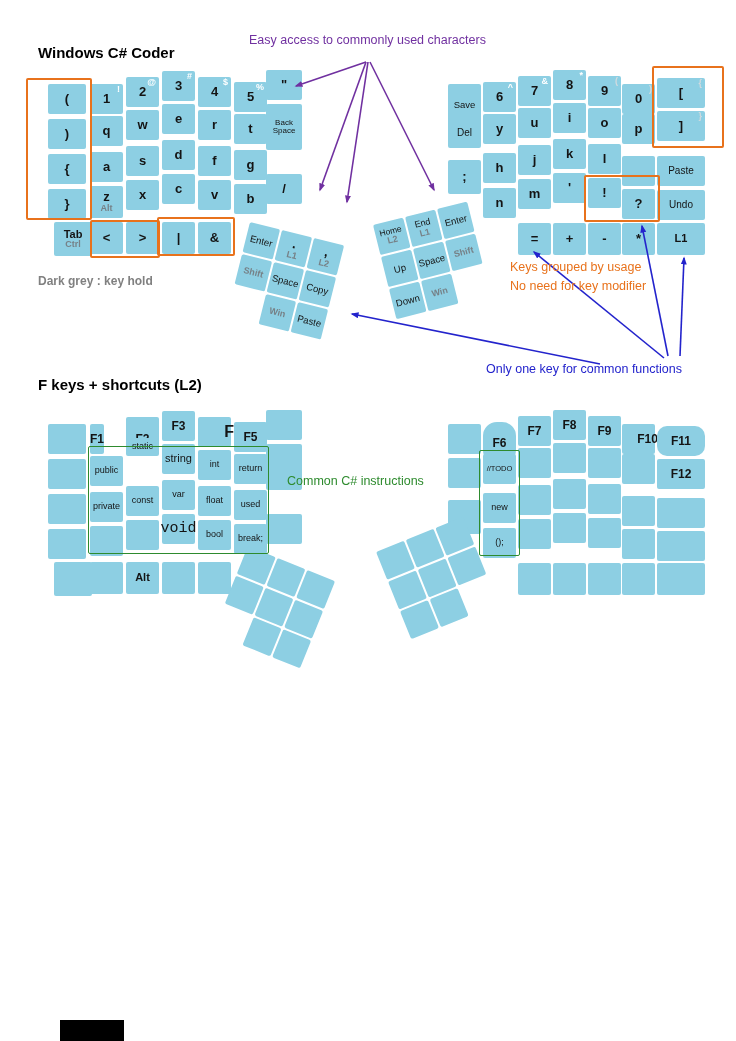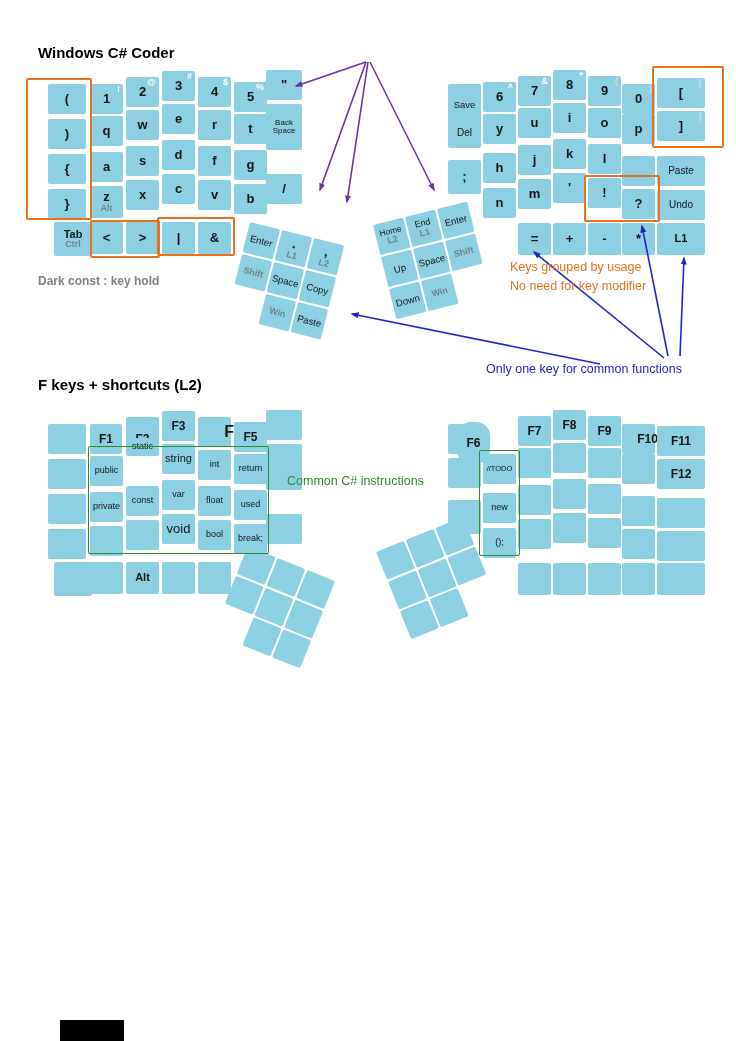--- a/index.html
+++ b/index.html
@@ -32,21 +32,22 @@
   .footer-bar{position:absolute;left:60px;top:1020px;width:64px;height:21px;background:#000;z-index:4;}
 </style>
 </head>
 <body>
 
 <div class="canvas" id="canvas">
 
   <div class="title t1">Windows C# Coder</div>
   <div class="title t2">F keys + shortcuts (L2)</div>
 
-  <div class="note n-hold" style="color: rgb(128, 128, 128);">Dark const : key hold</div>
+  <div class="note n-easy" style="color: rgb(112, 48, 160);">Easy access to commonly used characters</div>
+  <div class="note n-hold" style="color: rgb(128, 128, 128);">Dark grey : key hold</div>
   <div class="note n-group1" style="color: rgb(232, 114, 28);">Keys grouped by usage</div>
   <div class="note n-group2" style="color: rgb(232, 114, 28);">No need for key modifier</div>
   <div class="note n-onekey" style="color: rgb(35, 35, 204);">Only one key for common functions</div>
   <div class="note n-csharp" style="color: rgb(46, 139, 46);">Common C# instructions</div>
 
   <div id="keys">
       <div class="key" style="left: 48px; top: 84px; width: 38px; height: 30px;">
         <span class="main" style="font-size: 13px;">(</span>
       </div>
       <div class="key" style="left: 48px; top: 119px; width: 38px; height: 30px;">
@@ -249,21 +250,21 @@
       <div class="key" style="left: 622px; top: 223px; width: 33px; height: 32px;">
         <span class="main" style="font-size: 13px;">*</span>
       </div>
       <div class="key" style="left: 657px; top: 223px; width: 48px; height: 32px;">
         <span class="main" style="font-size: 11px;">L1</span>
       </div>
       <div class="key" style="left: 48px; top: 424px; width: 38px; height: 30px;"></div>
       <div class="key" style="left: 48px; top: 459px; width: 38px; height: 30px;"></div>
       <div class="key" style="left: 48px; top: 494px; width: 38px; height: 30px;"></div>
       <div class="key" style="left: 48px; top: 529px; width: 38px; height: 30px;"></div>
-      <div class="key" style="left: 90px; top: 424px; width: 32px; height: 30px;">
+      <div class="key" style="left: 90px; top: 424px; width: 14px; height: 30px;">
         <span class="main" style="font-size: 12px;">F1</span>
       </div>
       <div class="key" style="left: 90px; top: 456px; width: 33px; height: 30px;">
         <span class="main light" style="font-size: 9px;">public</span>
       </div>
       <div class="key" style="left: 90px; top: 492px; width: 33px; height: 30px;">
         <span class="main light" style="font-size: 9px;">private</span>
       </div>
       <div class="key" style="left: 90px; top: 526px; width: 33px; height: 30px;"></div>
       <div class="key" style="left: 126px; top: 417px; width: 33px; height: 30px;">
@@ -279,21 +280,21 @@
       <div class="key" style="left: 162px; top: 411px; width: 33px; height: 30px;">
         <span class="main" style="font-size: 12px;">F3</span>
       </div>
       <div class="key" style="left: 162px; top: 444px; width: 33px; height: 30px;">
         <span class="main light" style="font-size: 11px;">string</span>
       </div>
       <div class="key" style="left: 162px; top: 480px; width: 33px; height: 30px;">
         <span class="main light" style="font-size: 9px;">var</span>
       </div>
       <div class="key" style="left: 162px; top: 514px; width: 33px; height: 30px;">
-        <span class="main light" style="font-size: 13px;">void</span>
+        <span class="main light" style="font-size: 15px; font-family: Liberation Mono, monospace;">void</span>
       </div>
       <div class="key" style="left: 198px; top: 417px; width: 33px; height: 30px;">
         <span class="main" style="font-size: 16px; margin-left: 38px;">F4</span>
       </div>
       <div class="key" style="left: 198px; top: 450px; width: 33px; height: 30px;">
         <span class="main light" style="font-size: 9px;">int</span>
       </div>
       <div class="key" style="left: 198px; top: 486px; width: 33px; height: 30px;">
         <span class="main light" style="font-size: 9px;">float</span>
       </div>
@@ -318,21 +319,21 @@
       <div class="key" style="left: 54px; top: 562px; width: 38px; height: 34px;"></div>
       <div class="key" style="left: 90px; top: 562px; width: 33px; height: 32px;"></div>
       <div class="key" style="left: 126px; top: 562px; width: 33px; height: 32px;">
         <span class="main" style="font-size: 11px;">Alt</span>
       </div>
       <div class="key" style="left: 162px; top: 562px; width: 33px; height: 32px;"></div>
       <div class="key" style="left: 198px; top: 562px; width: 33px; height: 32px;"></div>
       <div class="key" style="left: 448px; top: 424px; width: 33px; height: 30px;"></div>
       <div class="key" style="left: 448px; top: 458px; width: 33px; height: 30px;"></div>
       <div class="key" style="left: 448px; top: 500px; width: 33px; height: 34px;"></div>
-      <div class="key" style="left: 457px; top: 422px; width: 33px; height: 42px; border-radius: 14px;">
+      <div class="key" style="left: 483px; top: 422px; width: 33px; height: 42px; border-radius: 14px;">
         <span class="main" style="font-size: 12px;">F6</span>
       </div>
       <div class="key" style="left: 483px; top: 454px; width: 33px; height: 30px;">
         <span class="main light" style="font-size: 7.5px;">//TODO</span>
       </div>
       <div class="key" style="left: 483px; top: 493px; width: 33px; height: 30px;">
         <span class="main light" style="font-size: 9px;">new</span>
       </div>
       <div class="key" style="left: 483px; top: 528px; width: 33px; height: 30px;">
         <span class="main light" style="font-size: 9px;">();</span>
@@ -354,21 +355,21 @@
       </div>
       <div class="key" style="left: 588px; top: 448px; width: 33px; height: 30px;"></div>
       <div class="key" style="left: 588px; top: 484px; width: 33px; height: 30px;"></div>
       <div class="key" style="left: 588px; top: 518px; width: 33px; height: 30px;"></div>
       <div class="key" style="left: 622px; top: 424px; width: 33px; height: 30px;">
         <span class="main" style="font-size: 12px; margin-left: 18px;">F10</span>
       </div>
       <div class="key" style="left: 622px; top: 454px; width: 33px; height: 30px;"></div>
       <div class="key" style="left: 622px; top: 496px; width: 33px; height: 30px;"></div>
       <div class="key" style="left: 622px; top: 529px; width: 33px; height: 30px;"></div>
-      <div class="key" style="left: 657px; top: 426px; width: 48px; height: 30px;">
+      <div class="key" style="left: 657px; top: 426px; width: 48px; height: 30px; border-radius: 10px;">
         <span class="main" style="font-size: 12px;">F11</span>
       </div>
       <div class="key" style="left: 657px; top: 459px; width: 48px; height: 30px;">
         <span class="main" style="font-size: 12px;">F12</span>
       </div>
       <div class="key" style="left: 657px; top: 498px; width: 48px; height: 30px;"></div>
       <div class="key" style="left: 657px; top: 531px; width: 48px; height: 30px;"></div>
       <div class="key" style="left: 518px; top: 563px; width: 33px; height: 32px;"></div>
       <div class="key" style="left: 553px; top: 563px; width: 33px; height: 32px;"></div>
       <div class="key" style="left: 588px; top: 563px; width: 33px; height: 32px;"></div>

